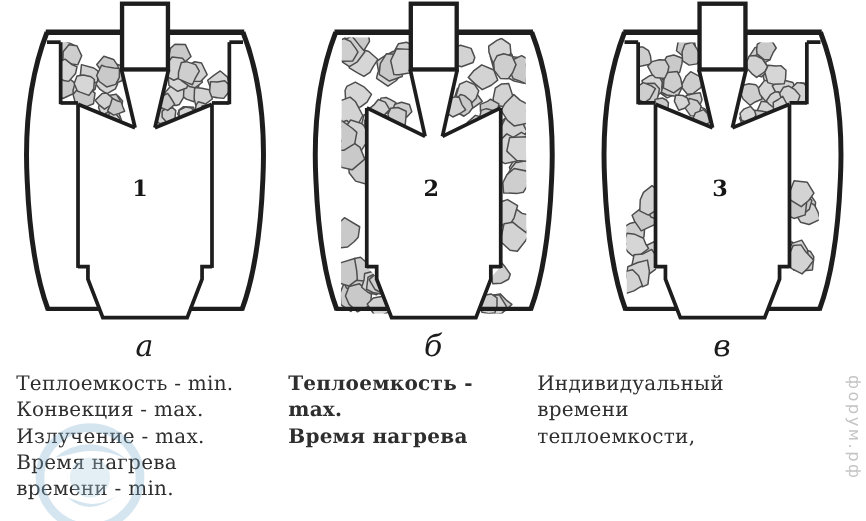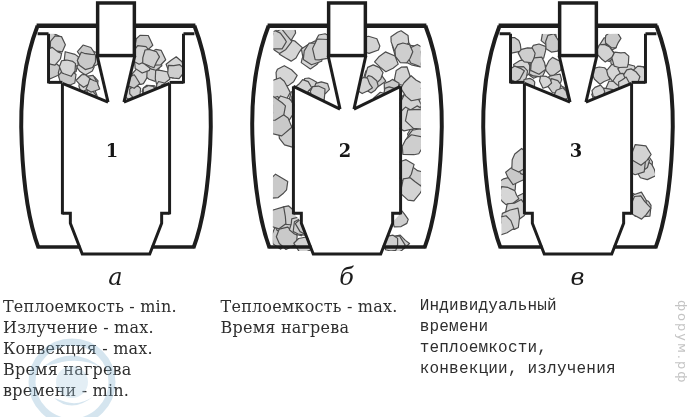--- a/index.html
+++ b/index.html
@@ -7,28 +7,28 @@
     position:relative;width:693px;height:417px;background:#ffffff;
     overflow:hidden;font-family:"DejaVu Serif","Liberation Serif",serif;
   }
   .figures-row{display:flex;width:693px;}
   .stove-figure{width:231px;display:flex;flex-direction:column;align-items:center;margin:0;}
   .stove-svg{display:block;width:200px;height:260px;}
   .letter{
     font-style:italic;font-size:24px;color:#1c1c1c;line-height:26px;
     margin-top:4px;text-align:center;width:100%;
   }
-  .captions-row{display:flex;width:616px;margin-top:6px;}
+  .captions-row{display:flex;width:616px;margin-top:6px;margin-left:10px;}
   .caption{
     width:231px;box-sizing:border-box;font-size:16px;line-height:21px;
     color:#2e2e2e;letter-spacing:0.2px;
   }
   .caption.c1{padding-left:3px;}
-  .caption.c2{padding-left:16px;}
-  .caption.c3{padding-left:9px;font-family:Liberation Mono, monospace;}
+  .caption.c2{padding-left:16px;font-weight:bold;}
+  .caption.c3{padding-left:9px;}
   .wm-logo{position:absolute;left:14px;top:336px;opacity:0.32;pointer-events:none;}
   .wm-side{
     position:absolute;right:3px;top:300px;height:117px;
     writing-mode:vertical-rl;font-size:13px;color:#8a8a8a;opacity:0.5;
     font-family:"DejaVu Sans","Liberation Sans",sans-serif;letter-spacing:2px;
     pointer-events:none;
   }
   .num-label{
     font-family:"DejaVu Serif","Liberation Serif",serif;
     font-weight:bold;font-size:18px;fill:#161616;
@@ -316,30 +316,29 @@
           </g>
         <text class="num-label" x="98" y="158" text-anchor="middle">3</text>
       </svg>
       <div class="letter">в</div>
     </figure>
   </div>
 
   <div class="captions-row">
     <div class="caption c1">
       <div>Теплоемкость - min.</div>
+      <div>Конвекция - max.</div>
       <div>Излучение - max.</div>
-      <div>Конвекция - max.</div>
       <div>Время нагрева</div>
       <div>времени - min.</div>
     </div>
     <div class="caption c2">
       <div>Теплоемкость - max.</div>
       <div>Время нагрева</div>
     </div>
     <div class="caption c3">
       <div>Индивидуальный</div>
       <div>времени теплоемкости,</div>
-      <div>конвекции, излучения</div>
     </div>
   </div>
 
   <div class="wm-side">форум.рф</div>
 </div>
 
 </body></html>

